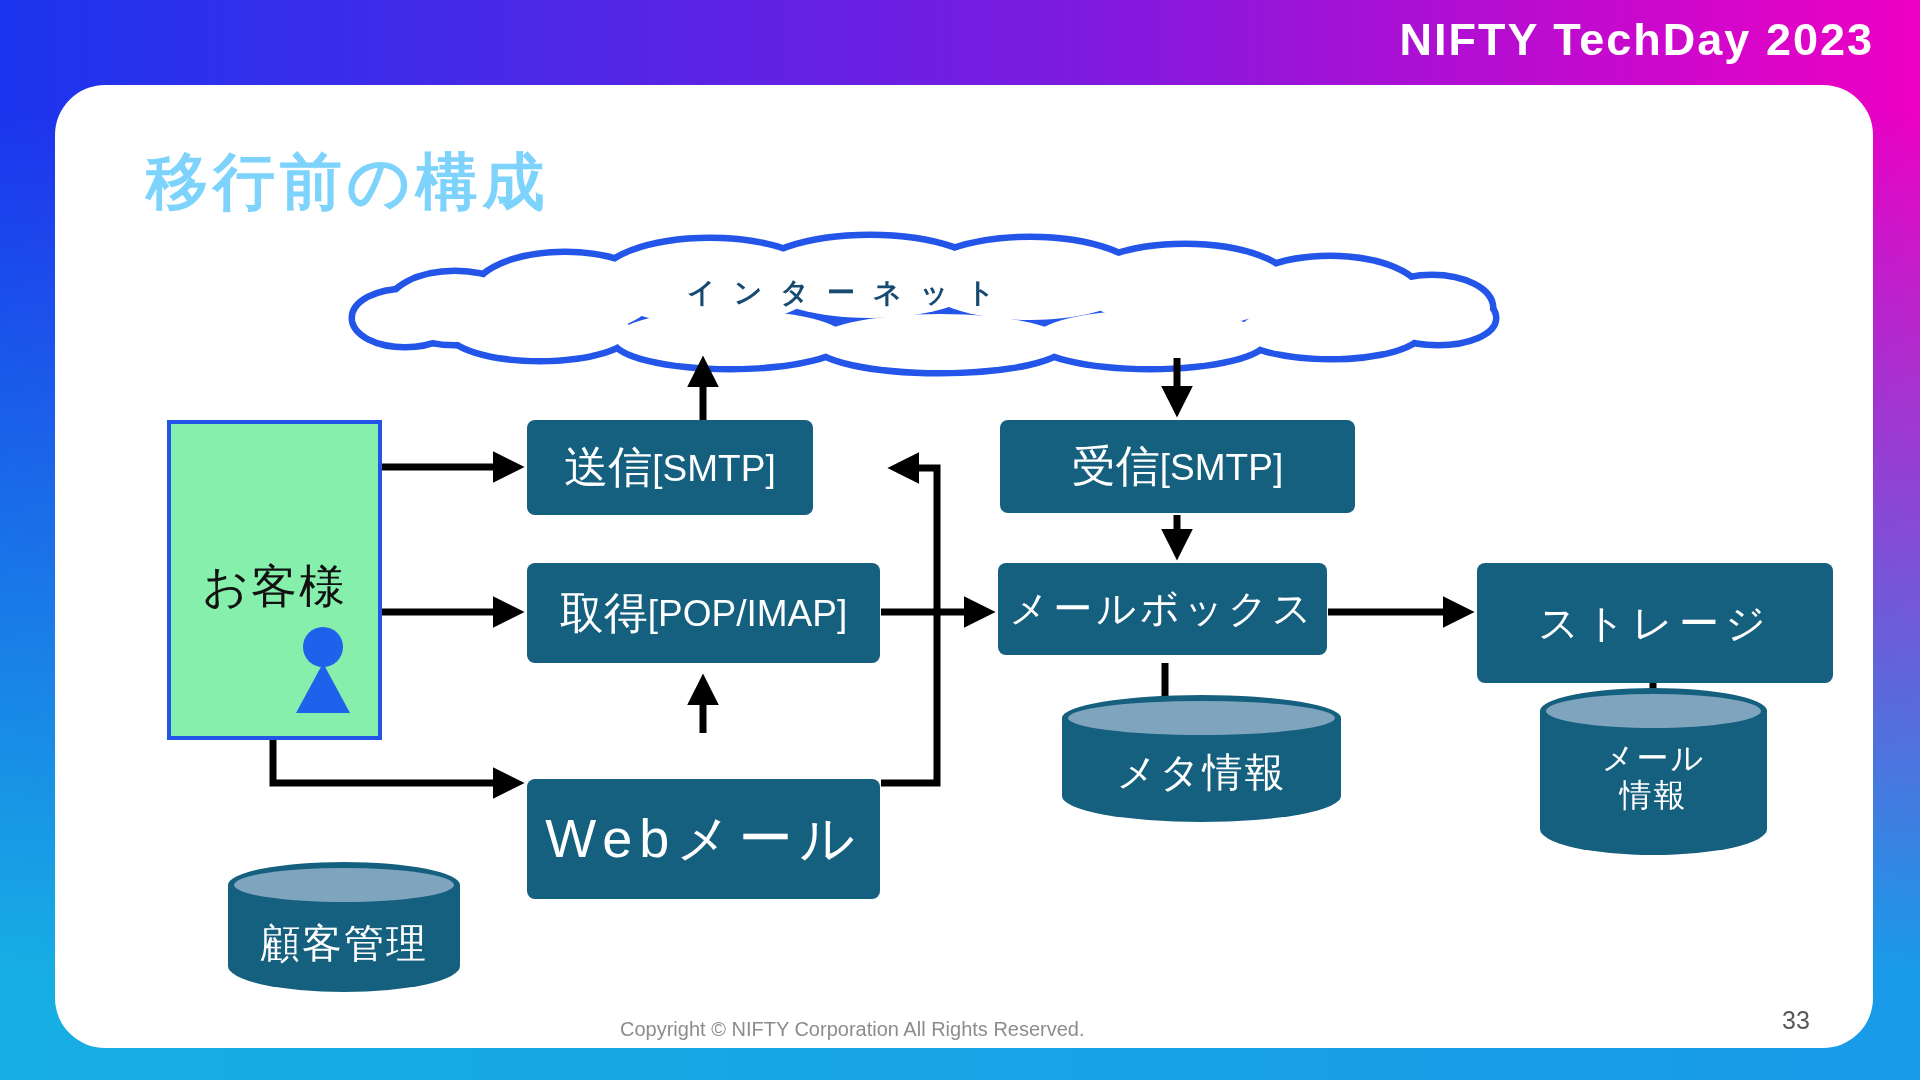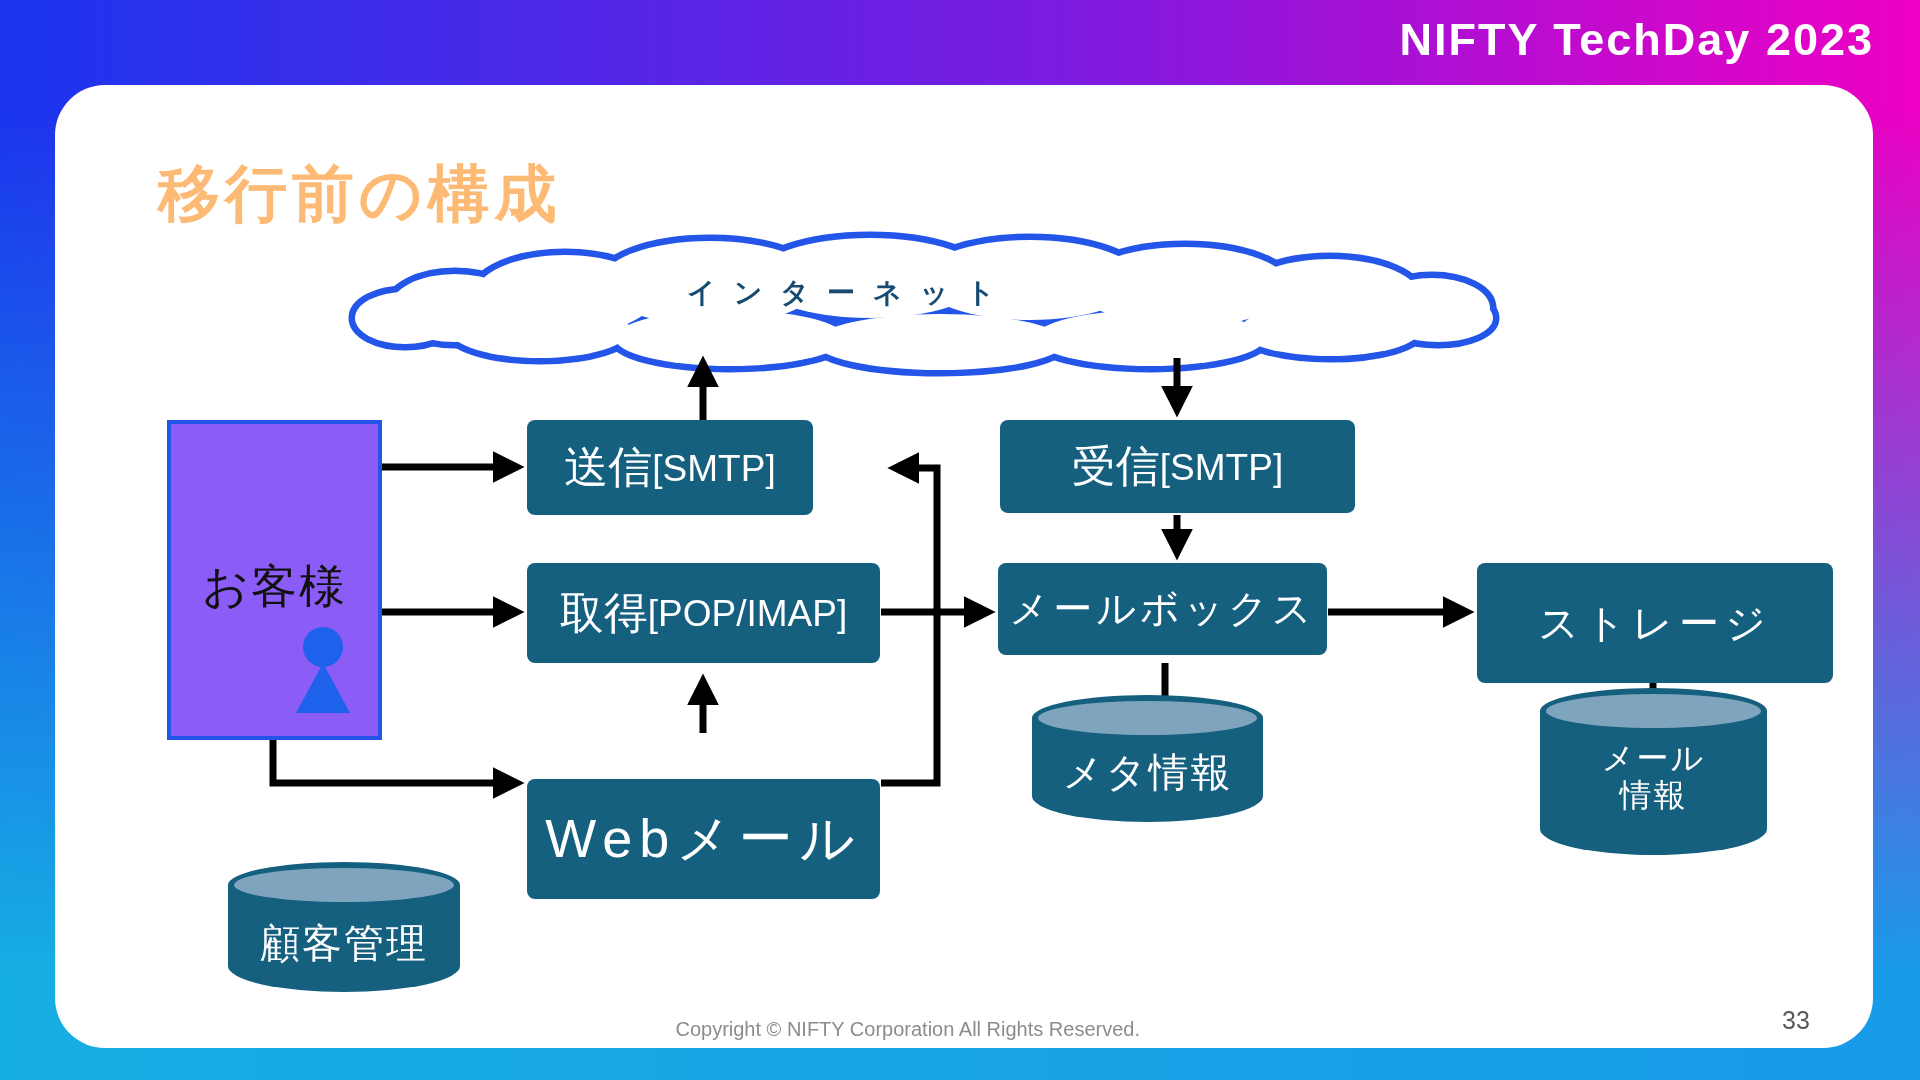--- a/index.html
+++ b/index.html
@@ -15,57 +15,57 @@
     background:linear-gradient(to right,#17AEE3 0%,#189AE8 100%);
     -webkit-mask-image:linear-gradient(to bottom,transparent 10%,#000 90%);
     mask-image:linear-gradient(to bottom,transparent 10%,#000 90%);
   }
   .card{position:absolute;left:55px;top:85px;width:1818px;height:963px;background:#fff;border-radius:50px;}
   .logo{
     position:absolute;top:14px;right:46px;color:#fff;
     font-size:45px;font-weight:900;letter-spacing:2px;white-space:nowrap;
   }
   .title{
-    position:absolute;left:146px;top:140px;margin:12px;
-    color:#fdba74;font-size:62px;font-weight:800;letter-spacing:5px;white-space:nowrap;
+    position:absolute;left:146px;top:140px;margin:0;
+    color:#7dd3fc;font-size:62px;font-weight:800;letter-spacing:5px;white-space:nowrap;
   }
   .diagram-svg{position:absolute;left:0;top:0;width:1920px;height:1080px;}
   .cloud-stroke{fill:#fff;stroke:#2255E8;stroke-width:13px;}
   .cloud-fill{fill:#fff;stroke:none;}
   .cloud-label{
     position:absolute;left:550px;top:274px;width:600px;text-align:center;
     color:#174A70;font-size:28px;font-weight:600;letter-spacing:18px;white-space:nowrap;
   }
   .node{
     position:absolute;background:#155F7F;border-radius:8px;color:#fff;
     display:flex;align-items:center;justify-content:center;white-space:nowrap;
   }
   .node .jp{font-size:44px;}
   .node .lat{font-size:37px;position:relative;top:1px;}
   .customer{
     position:absolute;left:167px;top:420px;width:215px;height:320px;
-    background:#8b5cf6;border:4px solid #2255E8;box-sizing:border-box;
+    background:#86efac;border:4px solid #2255E8;box-sizing:border-box;
   }
   .customer-label{
     position:absolute;left:0;right:0;top:132px;text-align:center;
     color:#111;font-size:46px;letter-spacing:2px;
   }
   .person{position:absolute;left:122px;top:203px;width:60px;height:66px;}
   .person .head{position:absolute;left:10px;top:0;width:40px;height:40px;border-radius:50%;background:#1E62EB;}
   .person .torso{
     position:absolute;left:3px;top:36px;width:54px;height:50px;background:#1E62EB;
     clip-path:polygon(50% 0,100% 100%,0 100%);
   }
   .cyl{position:absolute;}
   .cyl .cyl-body{position:absolute;left:0;right:0;top:23px;bottom:0;background:#155F7F;border-radius:0 0 50% 50%/0 0 26px 26px;}
   .cyl .cyl-top{position:absolute;left:0;right:0;top:0;height:46px;border-radius:50%;background:#7EA5BD;border:6px solid #155F7F;box-sizing:border-box;}
   .cyl-label{position:absolute;left:0;right:0;text-align:center;color:#fff;font-size:42px;letter-spacing:2px;}
   .cyl-label .row{display:block;line-height:1.15;}
   .footer{
-    position:absolute;left:620px;top:1018px;width:520px;text-align:right;
+    position:absolute;left:620px;top:1018px;width:520px;text-align:left;
     color:#8C8C8C;font-size:20px;
   }
   .page-number{position:absolute;left:1782px;top:1006px;color:#595959;font-size:25px;}
 </style>
 </head>
 <body>
 
 <div class="bg"></div>
 <div class="card"></div>
 
@@ -156,21 +156,21 @@
 <div class="node" style="left:527px;top:779px;width:353px;height:120px;font-size:54px;letter-spacing:7px">
   <span>Webメール</span>
 </div>
 
 <div class="cyl" style="left:228px;top:862px;width:232px;height:130px">
   <div class="cyl-body"></div>
   <div class="cyl-top"></div>
   <div class="cyl-label" style="top:54px;font-size:40px">顧客管理</div>
 </div>
 
-<div class="cyl" style="left:1032px;top:695px;width:231px;height:127px">
+<div class="cyl" style="left:1062px;top:695px;width:279px;height:127px">
   <div class="cyl-body"></div>
   <div class="cyl-top"></div>
   <div class="cyl-label" style="top:50px;font-size:40px">メタ情報</div>
 </div>
 
 <div class="cyl" style="left:1540px;top:688px;width:227px;height:167px">
   <div class="cyl-body"></div>
   <div class="cyl-top"></div>
   <div class="cyl-label" style="top:52px;font-size:32px">
     <span class="row">メール</span>

